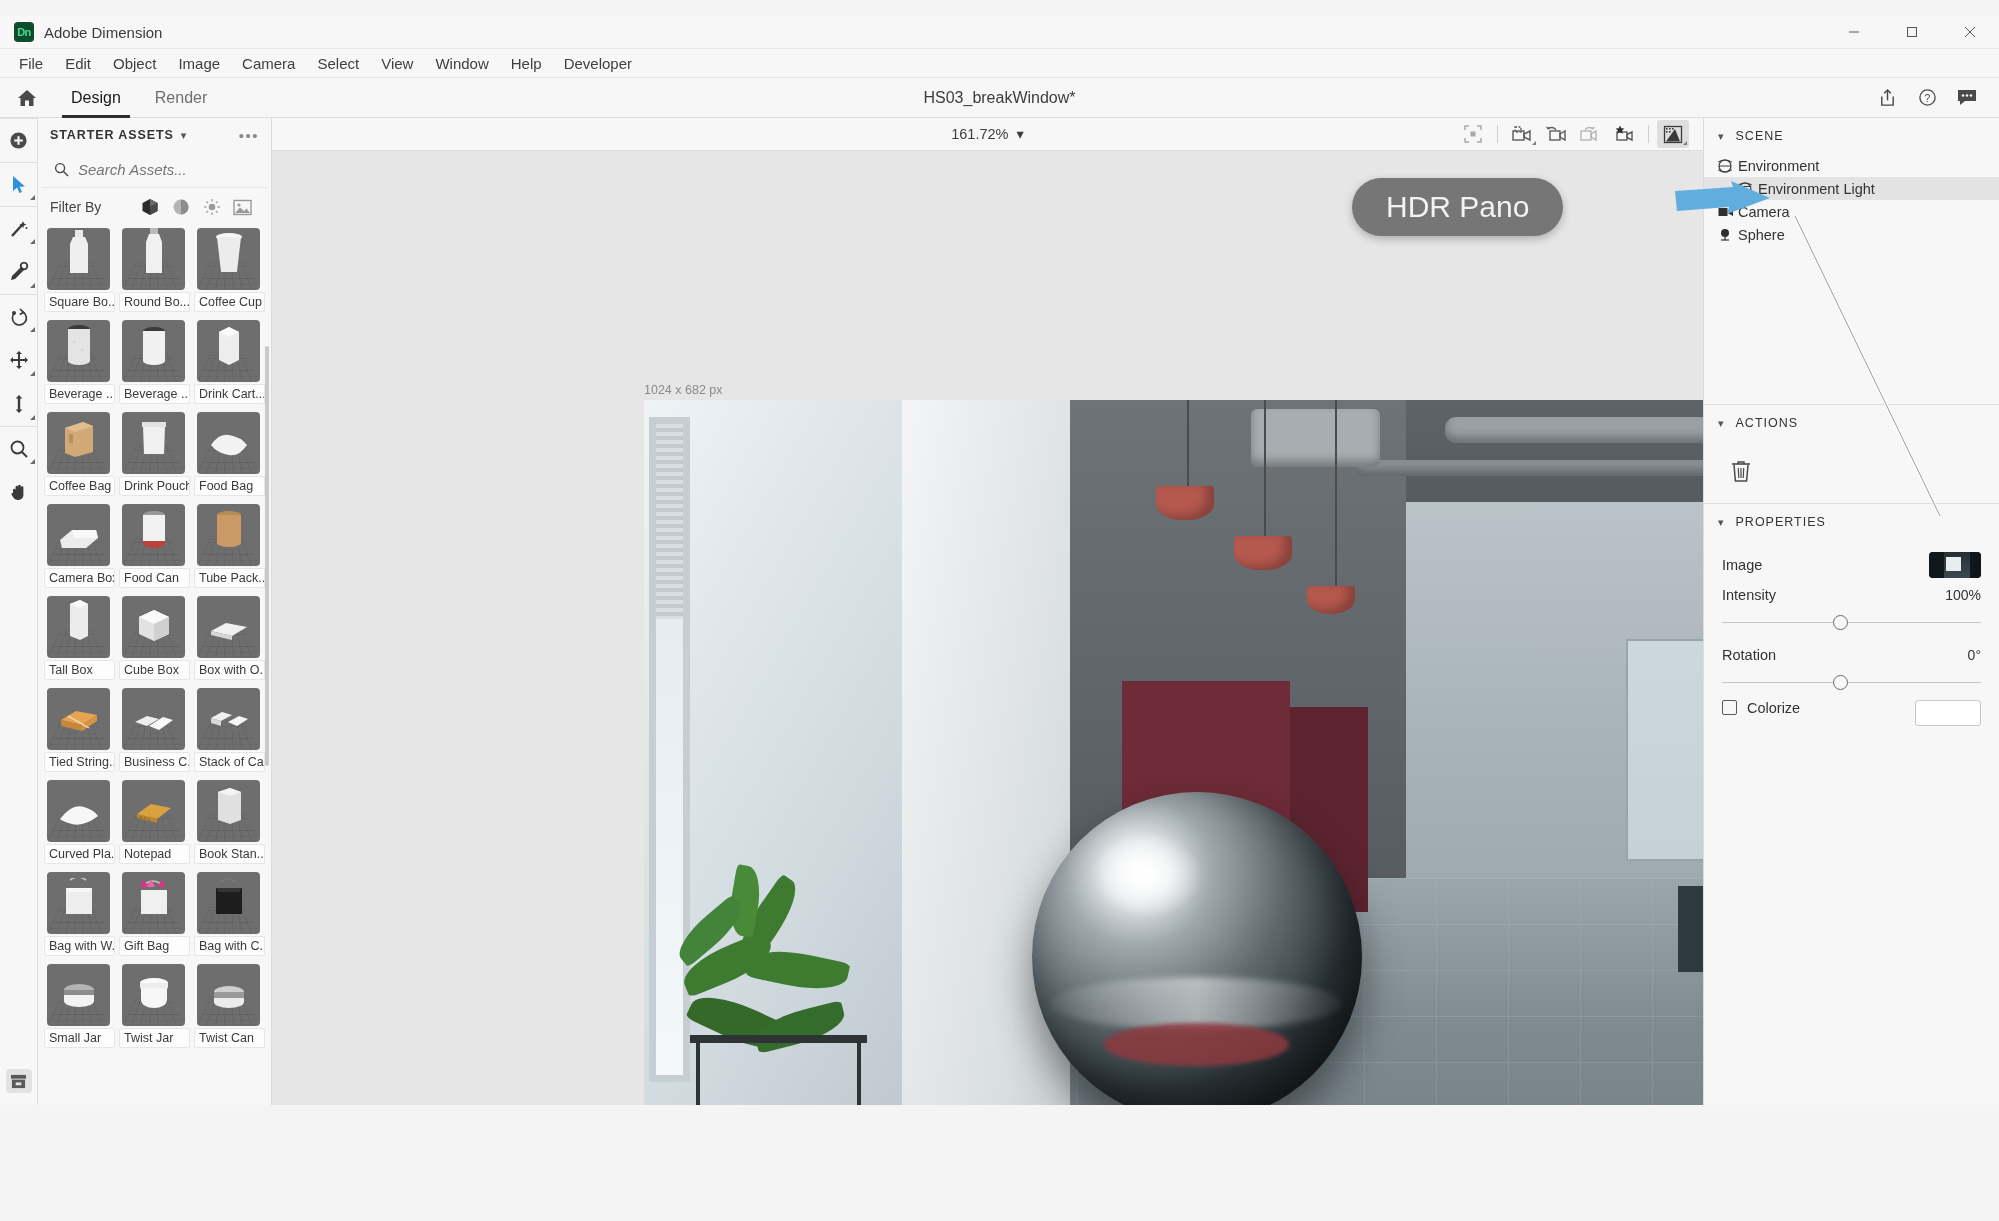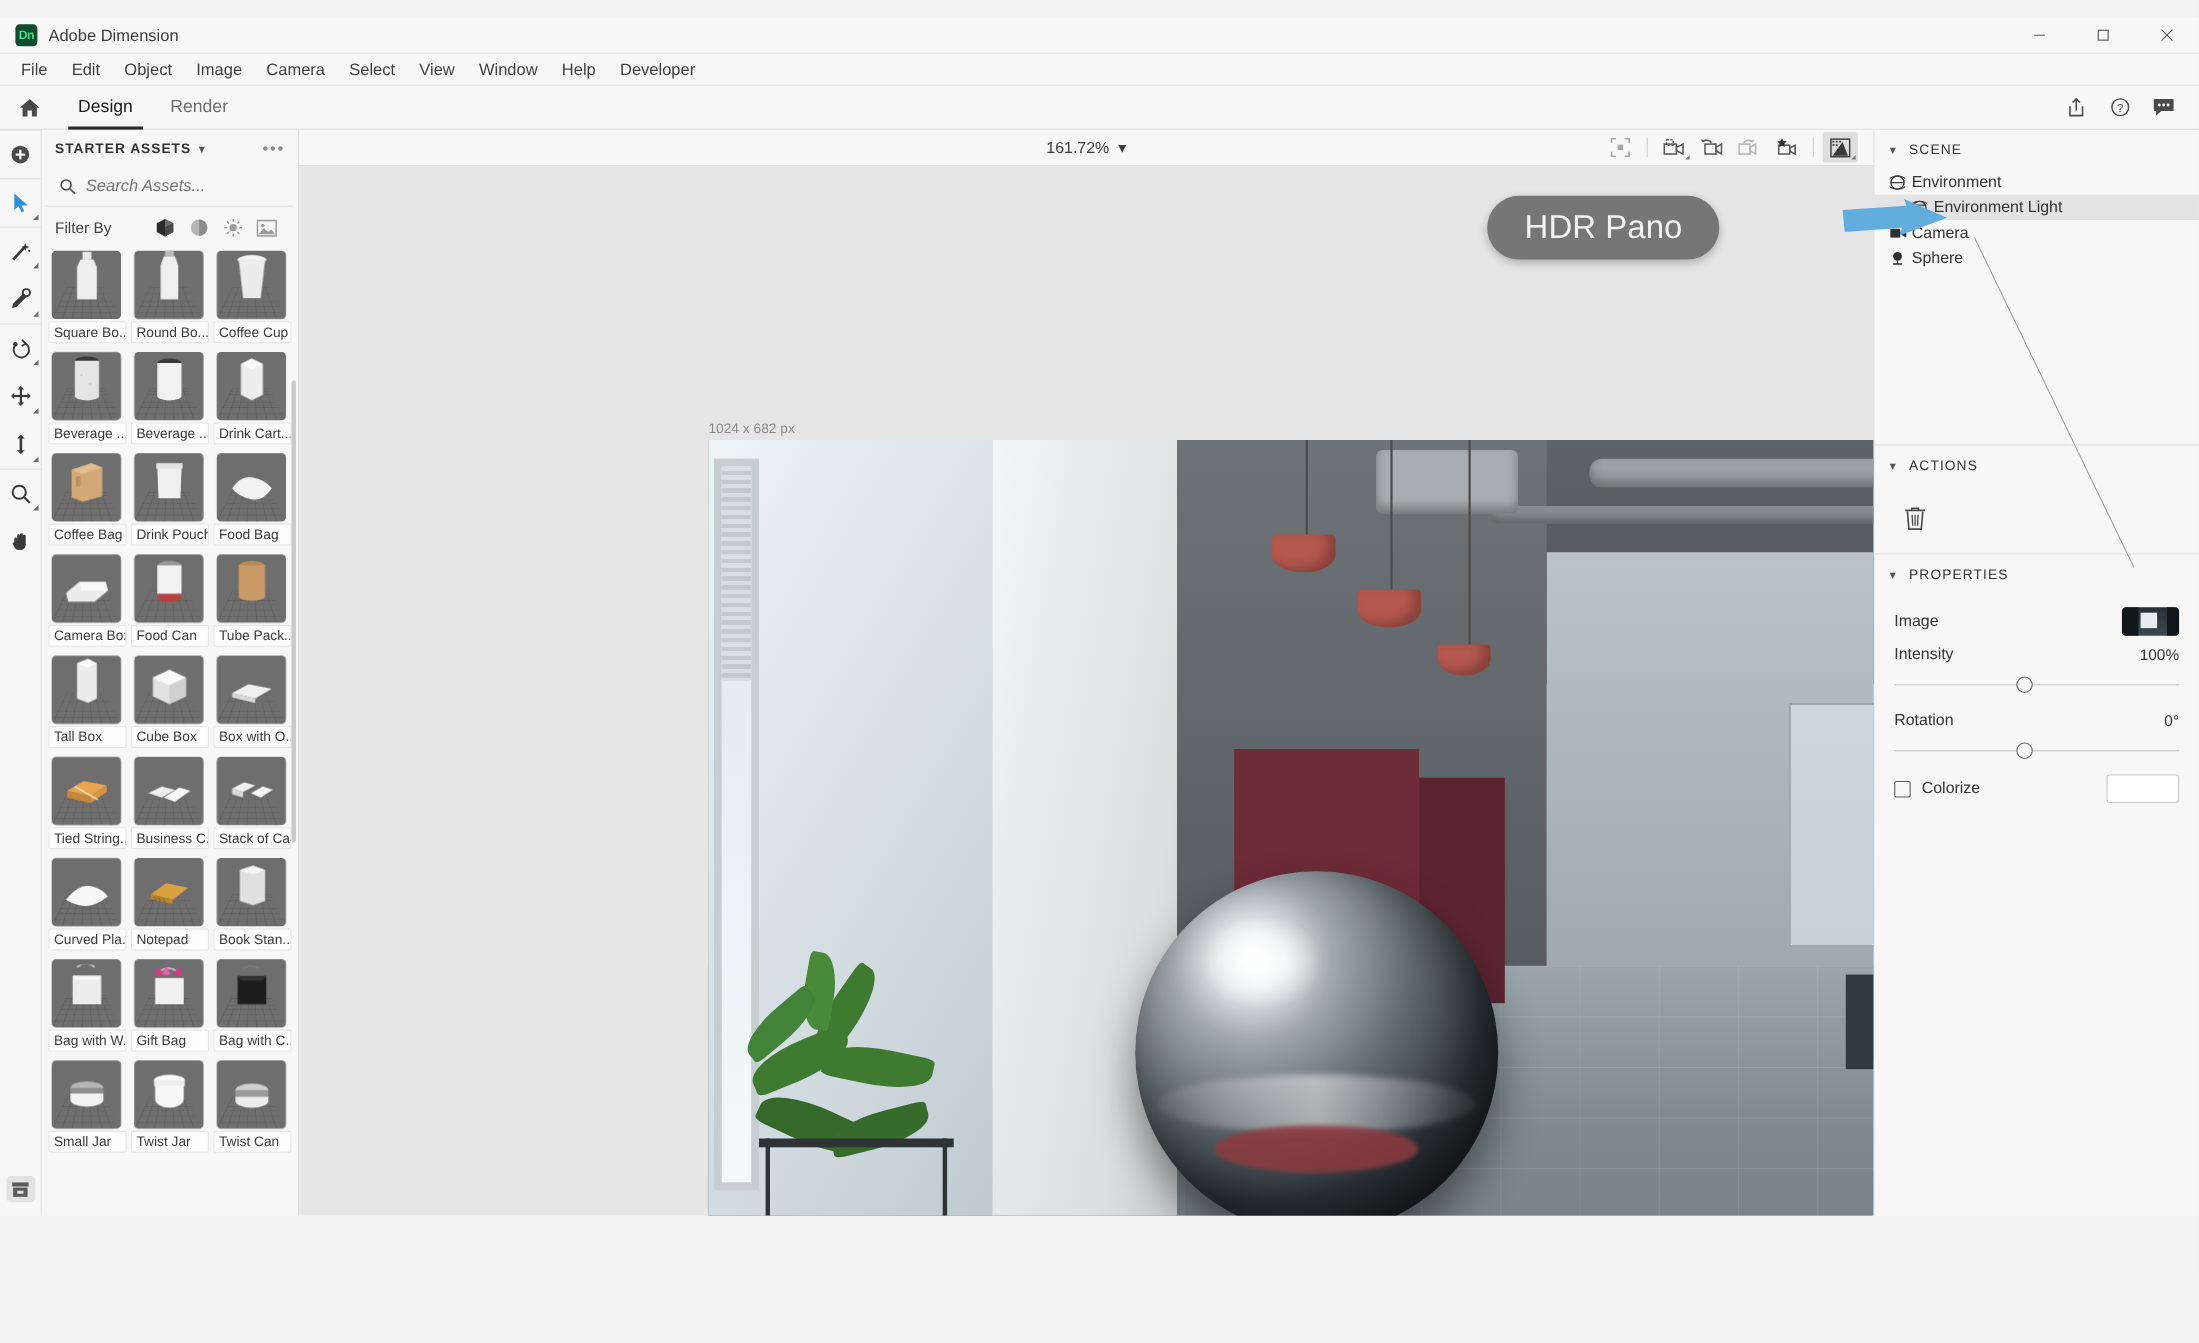--- a/index.html
+++ b/index.html
@@ -185,21 +185,21 @@
   .thumb-img { width:52px; height:26px; border-radius:4px; overflow:hidden; position:relative;
      background:linear-gradient(#243036,#3c4a50); }
   .thumb-img .win { position:absolute; left:32%; top:18%; width:30%; height:55%;
      background:#e7edf0; }
   .thumb-img .dk { position:absolute; left:0; top:0; width:28%; height:100%; background:#11181c; }
   .thumb-img .dk2{ position:absolute; right:0; top:0; width:22%; height:100%; background:#10161a; }
   .slider { position:relative; height:22px; margin:2px 0 6px 0; }
   .slider .track { position:absolute; left:0; right:0; top:10px; height:1px; background:#c6c6c6; }
   .slider .knob { position:absolute; top:3px; width:15px; height:15px; border-radius:50%;
      border:1.5px solid #6b6b6b; background:#f7f7f7; }
-  .crow { display:flex; align-items:center; height:34px; margin-top:6px; }
+  .crow { display:flex; height:34px; margin-top:6px; }
   .cbox { width:15px; height:15px; border:1.5px solid #5a5a5a; border-radius:2px; }
   .crow .lbl { margin-left:10px; font-size:14.5px; color:#333; }
   .swatch { margin-left:auto; width:66px; height:26px; background:#fff; border:1px solid #c8c8c8;
             border-radius:3px; }
 
   
   .callout { position:absolute; left:1352px; top:162px; height:58px; padding:0 34px;
      background:#767676; color:#f2f2f2; border-radius:29px; font-size:30px;
      display:flex; align-items:center; box-shadow:0 3px 9px rgba(0,0,0,.25); z-index:40; }
   .arrow-blue { position:absolute; left:1675px; top:165px; z-index:40; }
@@ -247,20 +247,21 @@
   </div>
 
   <div class="header">
     <div class="home-btn">
       <svg width="20" height="18" viewBox="0 0 20 18">
           <path d="M10 1 L19 9 L16.5 9 L16.5 17 L12 17 L12 11.5 L8 11.5 L8 17 L3.5 17 L3.5 9 L1 9 Z" fill="#4a4a4a"></path>
         </svg>
     </div>
     <div class="tab active">Design</div>
     <div class="tab">Render</div>
+    <div class="doc-title">HS03_breakWindow*</div>
     <div class="header-right">
       <div class="hdr-icon">
         <svg width="19" height="19" viewBox="0 0 20 20">
             <path d="M4 9 L4 18 L16 18 L16 9" fill="none" stroke="#4a4a4a" stroke-width="1.5"></path>
             <line x1="10" y1="13" x2="10" y2="2" stroke="#4a4a4a" stroke-width="1.5"></line>
             <path d="M6.5 5.5 L10 2 L13.5 5.5" fill="none" stroke="#4a4a4a" stroke-width="1.5"></path>
           </svg>
       </div>
       <div class="hdr-icon">
         <svg width="19" height="19" viewBox="0 0 20 20">

